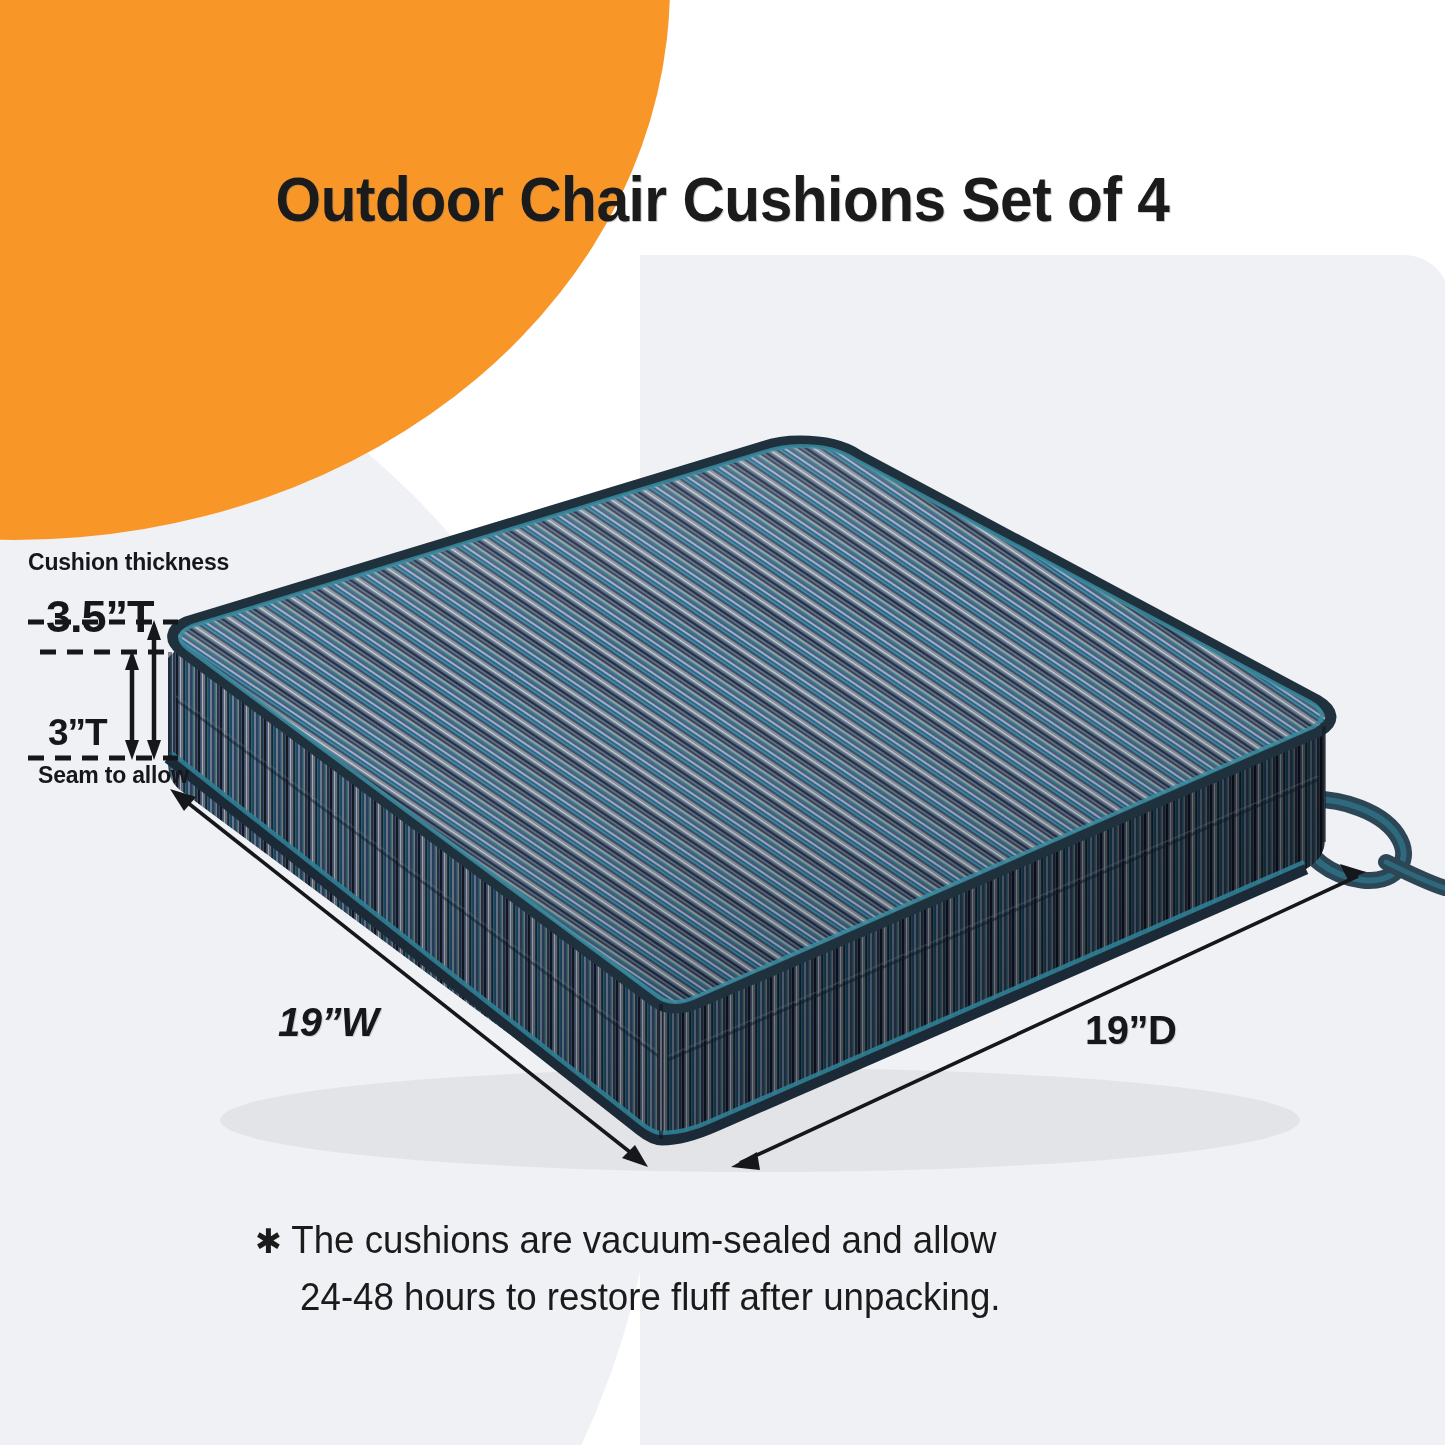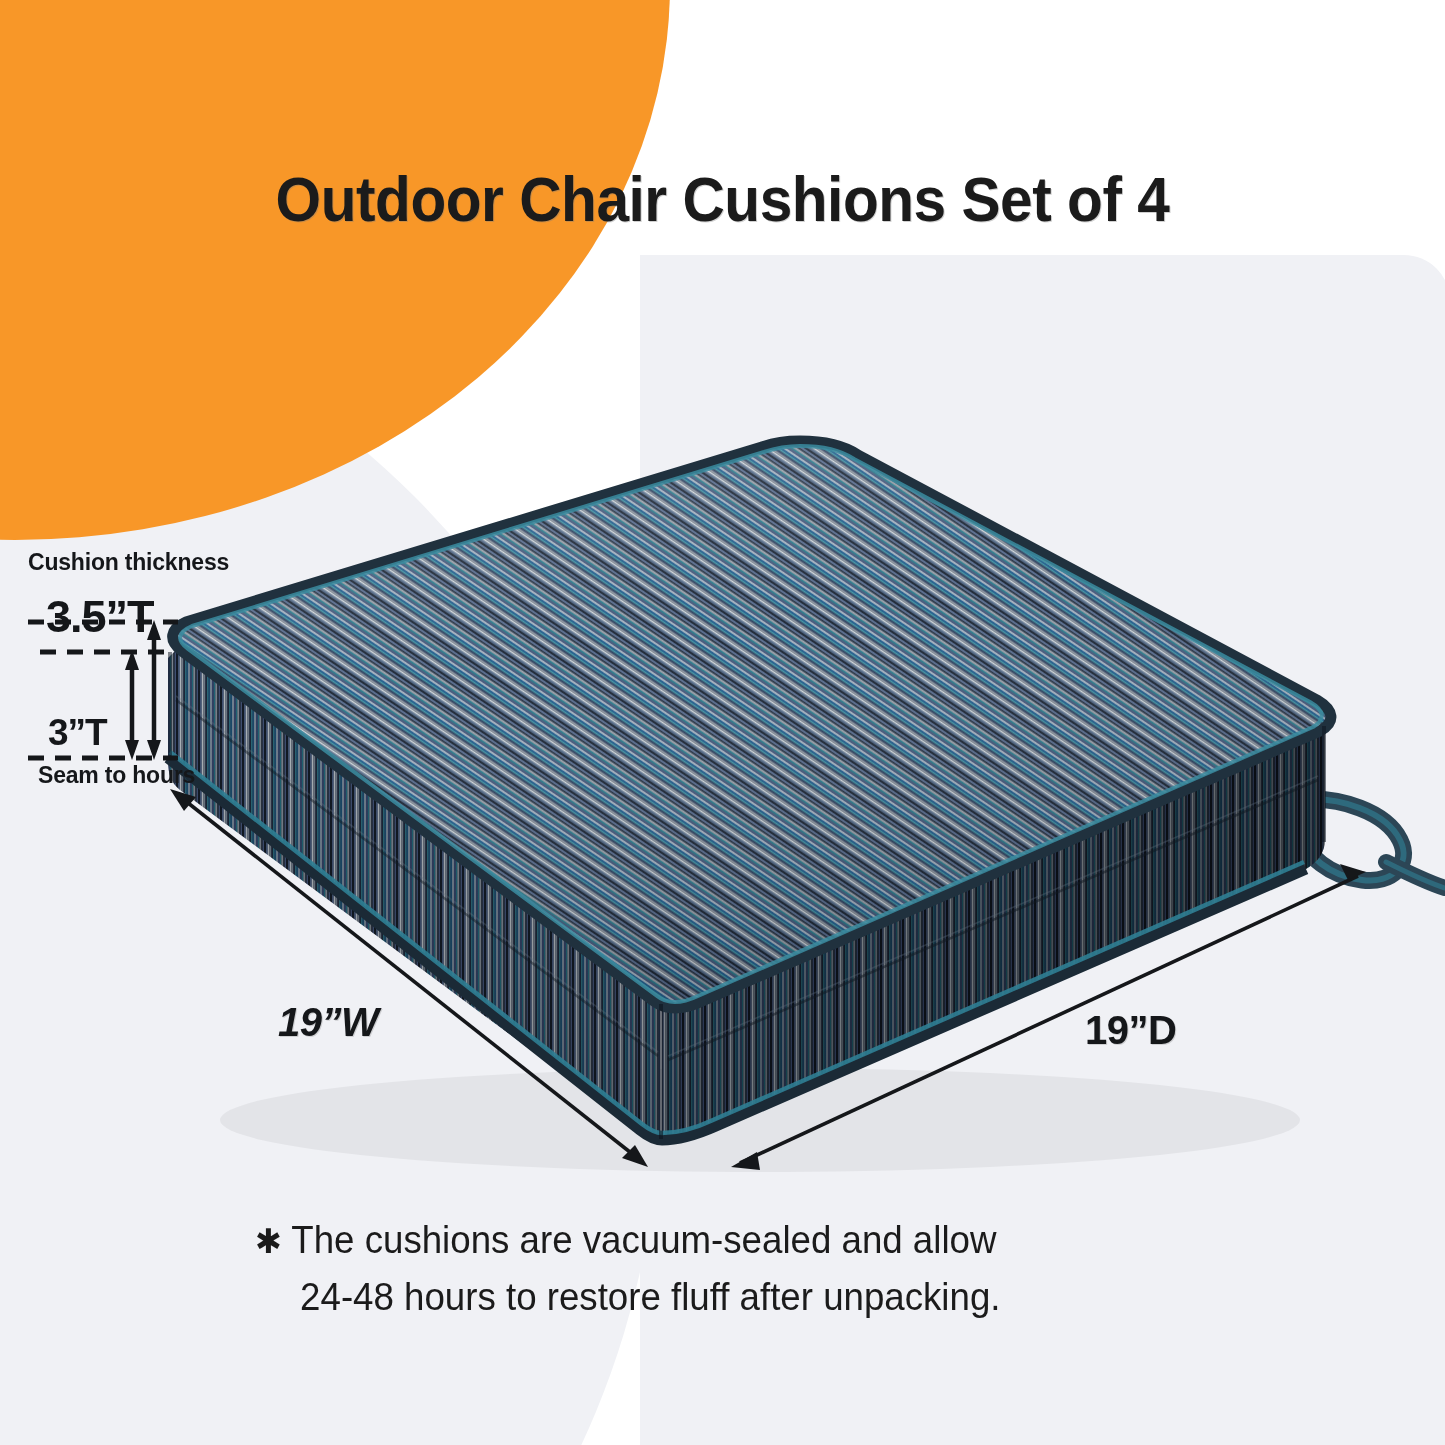--- a/index.html
+++ b/index.html
@@ -279,21 +279,21 @@
     <g>
       <line x1="1358" y1="876" x2="740" y2="1163" stroke="#15171a" stroke-width="3.6"></line>
       <polygon points="1366,872 1340,864 1348,880" fill="#15171a"></polygon>
       <polygon points="731,1167 757,1152 760,1170" fill="#15171a"></polygon>
     </g>
   </svg>
 
   <div class="dim-label" id="lbl-cushion-thickness">Cushion thickness</div>
   <div class="dim-label" id="lbl-35t">3.5”T</div>
   <div class="dim-label" id="lbl-3t">3”T</div>
-  <div class="dim-label" id="lbl-seam">Seam to hours</div>
+  <div class="dim-label" id="lbl-seam">Seam to allow</div>
   <div class="dim-label" id="lbl-19w">19”W</div>
   <div class="dim-label" id="lbl-19d">19”D</div>
 
   <div class="footnote">
     <span class="star">✱</span>
     <span>The cushions are vacuum-sealed and allow</span>
     <br>
     <span class="l2">24-48 hours to restore fluff after unpacking.</span>
   </div>
 

